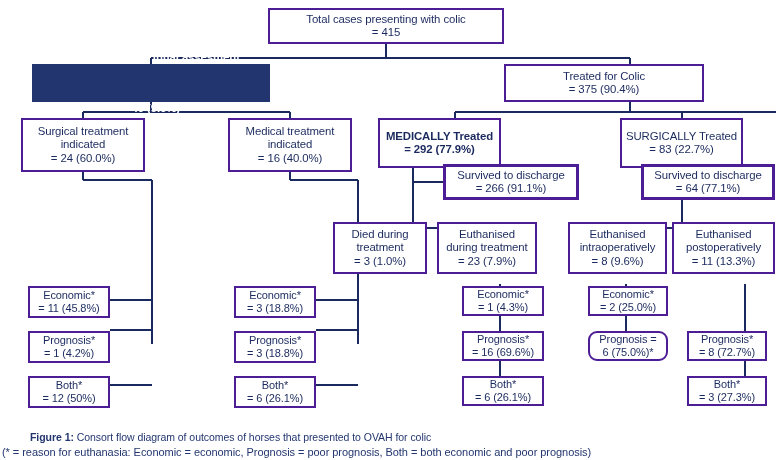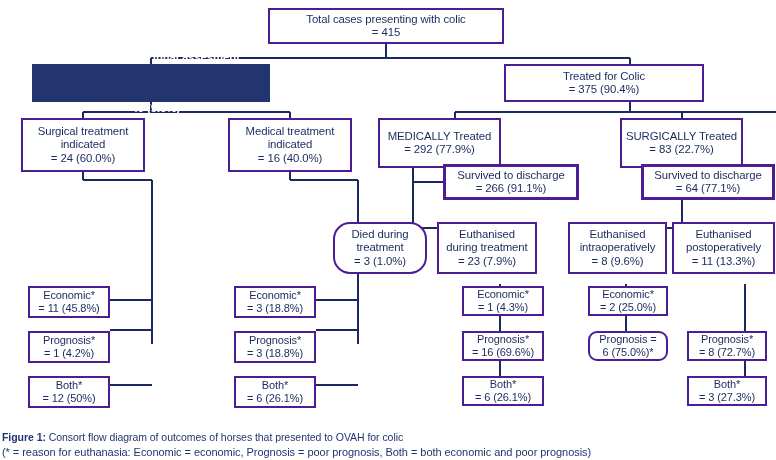--- a/index.html
+++ b/index.html
@@ -33,21 +33,21 @@
     color:#ffffff;
     font-weight:bold;
   }
   .node.thick{border-width:3.5px;}
   .node.small{font-size:11px;text-align:center;}
   .caption{
     position:absolute;left:2px;top:430px;width:770px;
     font-size:10.5px;color:#22356f;line-height:1.45;
     letter-spacing:-0.05px;
   }
-  .caption .c1{display:block;font-weight:normal;}
+  .caption .c1{display:block;font-weight:normal;margin-left:28px;}
   .caption .c1 b{font-weight:bold;}
   .caption .c2{display:block;font-size:11px;}
 </style>
 </head>
 <body>
 
 <div id="canvas">
 
   <svg id="wires" viewBox="0 0 776 460" xmlns="http://www.w3.org/2000/svg">
     <g stroke="#1b2a5e" stroke-width="1.6" fill="none" shape-rendering="crispEdges">
@@ -132,41 +132,41 @@
     <span class="l">indicated</span>
     <span class="l">= 24 (60.0%)</span>
   </div>
 
   <div class="node" style="left:228px;top:118px;width:124px;height:54px;">
     <span class="l">Medical treatment</span>
     <span class="l">indicated</span>
     <span class="l">= 16 (40.0%)</span>
   </div>
 
-  <div class="node" style="left:378px;top:118px;width:123px;height:50px;">
+  <div class="node" style="left:378px;top:118px;width:123px;height:50px;font-weight:bold;">
     <span class="l">MEDICALLY Treated</span>
     <span class="l">= 292 (77.9%)</span>
   </div>
 
   <div class="node" style="left:620px;top:118px;width:123px;height:50px;">
     <span class="l">SURGICALLY Treated</span>
     <span class="l">= 83 (22.7%)</span>
   </div>
 
   <div class="node thick" style="left:443px;top:164px;width:136px;height:36px;">
     <span class="l">Survived to discharge</span>
     <span class="l">= 266 (91.1%)</span>
   </div>
 
   <div class="node thick" style="left:641px;top:164px;width:134px;height:36px;">
     <span class="l">Survived to discharge</span>
     <span class="l">= 64 (77.1%)</span>
   </div>
 
-  <div class="node" style="left:333px;top:222px;width:94px;height:52px;border-radius:17px;">
+  <div class="node" style="left:333px;top:222px;width:94px;height:52px;">
     <span class="l">Died during</span>
     <span class="l">treatment</span>
     <span class="l">= 3 (1.0%)</span>
   </div>
 
   <div class="node" style="left:437px;top:222px;width:100px;height:52px;">
     <span class="l">Euthanised</span>
     <span class="l">during treatment</span>
     <span class="l">= 23 (7.9%)</span>
   </div>

